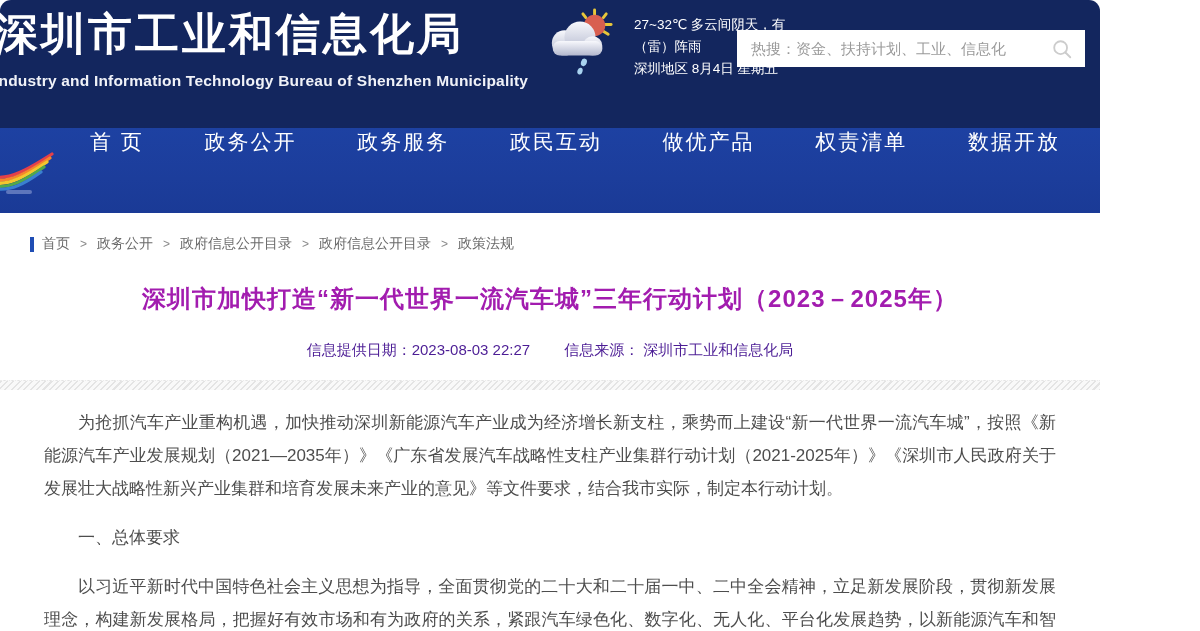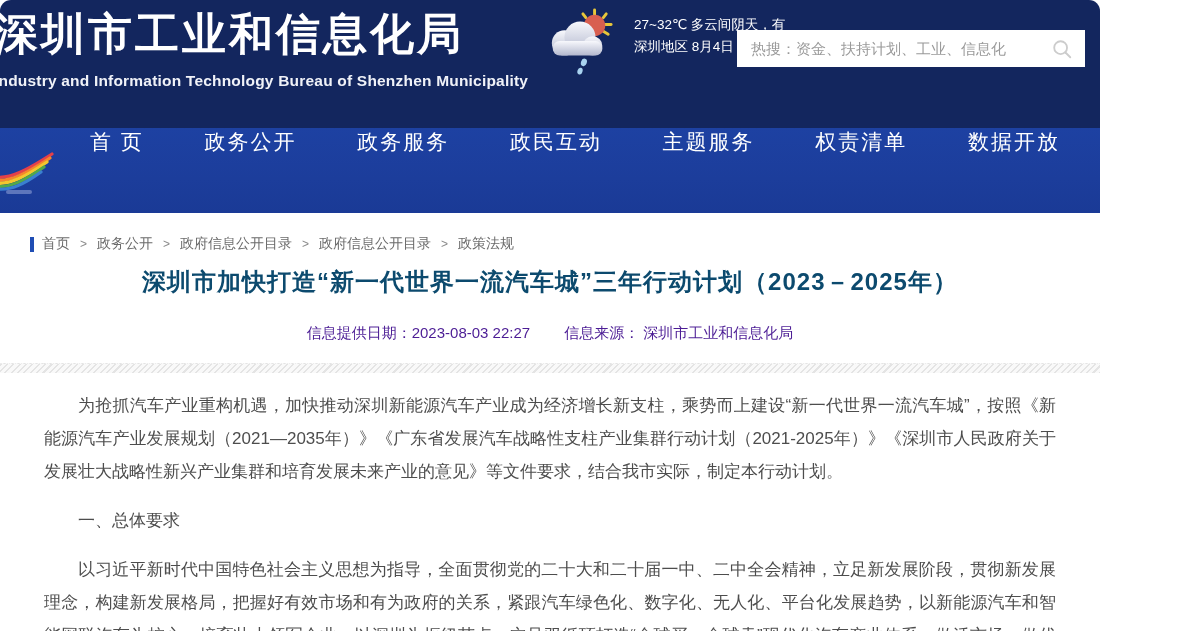--- a/index.html
+++ b/index.html
@@ -28,21 +28,21 @@
   .nav-item{color:#fff;font-size:21px;letter-spacing:2px;font-weight:400;cursor:pointer;white-space:nowrap;}
 
   
   .breadcrumb{display:flex;align-items:center;padding:22px 0 0 30px;font-size:14px;color:#6b6b6b;}
   .crumb-bar{display:inline-block;width:4px;height:15px;background:#1f4db4;margin-right:8px;}
   .crumb{cursor:pointer;}
   .crumb-sep{margin:0 10px;color:#8a8a8a;font-size:12px;}
 
   
   .article{padding:0 28px;}
-  .article-title{margin:13px 10px 0;text-align:center;font-size:24px;font-weight:700;color:#0c4a6e;letter-spacing:1px;}
+  .article-title{margin:30px 10px 0;text-align:center;font-size:24px;font-weight:700;color:#a21caf;letter-spacing:1px;}
   .article-meta{margin-top:26px;text-align:center;font-size:15px;color:#4c1d95;}
   .article-meta .gap{display:inline-block;width:34px;}
   .hatch-divider{margin:20px -28px 0;height:9px;border-top:1px dotted #ececec;
     background:repeating-linear-gradient(135deg,#e4e4e4 0px,#e4e4e4 1.5px,#f9f9f9 1.5px,#f9f9f9 4.5px);}
   .body-text{margin-top:14px;font-size:17px;color:#4d4d4d;line-height:33px;text-align:justify;}
   .body-text p{margin:16px;text-indent:2em;}
   .section-heading{margin:0;text-indent:2em;font-size:17px;font-weight:400;color:#4d4d4d;line-height:33px;}
 </style>
 </head>
 <body>
@@ -75,20 +75,21 @@
           <circle cx="24" cy="36" r="13"></circle>
           <circle cx="40" cy="30" r="16"></circle>
           <circle cx="53" cy="39" r="10"></circle>
           <rect x="12" y="34" width="51" height="15" rx="7"></rect>
         </g>
         <ellipse cx="44" cy="56" rx="3" ry="4" fill="#a9d3f0" transform="rotate(18 44 56)"></ellipse>
         <ellipse cx="40" cy="65" rx="2.6" ry="3.6" fill="#a9d3f0" transform="rotate(18 40 65)"></ellipse>
       </svg>
       <div class="weather-text">
         <div>27~32℃  多云间阴天，有</div>
+        <div>（雷）阵雨</div>
         <div>深圳地区 8月4日  星期五</div>
       </div>
     </div>
 
     <div class="searchbox">
       <input type="text" placeholder="热搜：资金、扶持计划、工业、信息化" style="">
       <svg class="search-icon" viewBox="0 0 24 24">
         <circle cx="10.5" cy="10.5" r="7" fill="none" stroke="#cccccc" stroke-width="2"></circle>
         <line x1="15.8" y1="15.8" x2="21" y2="21" stroke="#cccccc" stroke-width="2" stroke-linecap="round"></line>
       </svg>
@@ -106,21 +107,21 @@
         <path d="M6 42 C 24 47, 41 36, 55 26" stroke="#3a7fd0" stroke-width="3.2"></path>
         <path d="M2 30 C 8 36, 10 42, 8 46" stroke="#cfd6e8" stroke-width="2.4"></path>
       </g>
       <rect x="20" y="44" width="26" height="4" rx="2" fill="#6f84c4" opacity="0.8"></rect>
     </svg>
     <div class="nav-items">
       <span class="nav-item">首 页</span>
       <span class="nav-item">政务公开</span>
       <span class="nav-item">政务服务</span>
       <span class="nav-item">政民互动</span>
-      <span class="nav-item">主题服务</span>
+      <span class="nav-item">做优产品</span>
       <span class="nav-item">权责清单</span>
       <span class="nav-item">数据开放</span>
     </div>
   </div>
 
   <div class="breadcrumb">
     <span class="crumb-bar"></span>
     <span class="crumb">首页</span>
     <span class="crumb-sep">&gt;</span>
     <span class="crumb">政务公开</span>

